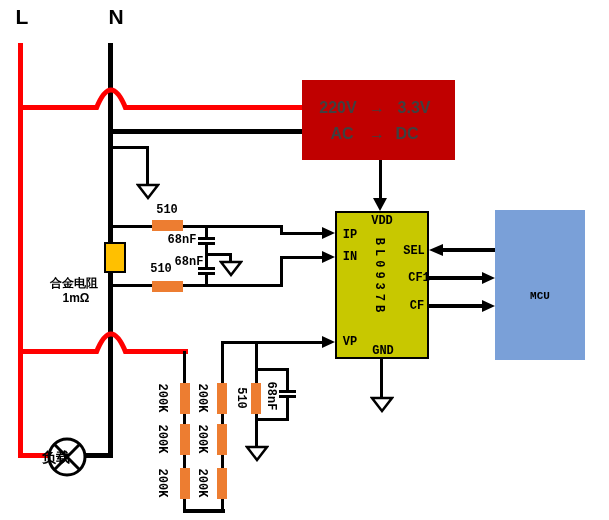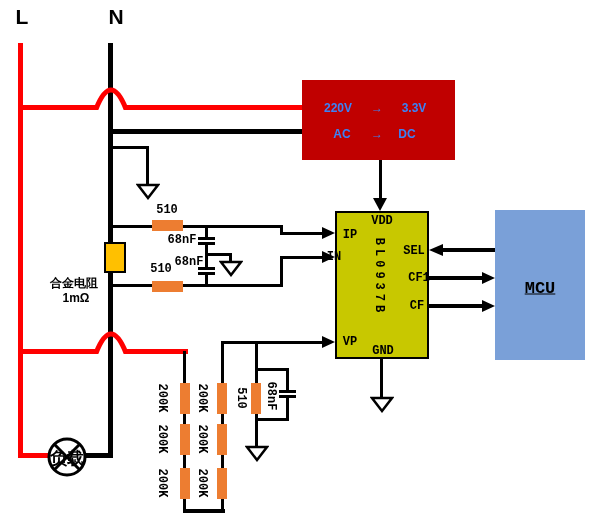--- a/index.html
+++ b/index.html
@@ -16,22 +16,22 @@
   .ln{font-family:"Liberation Sans",sans-serif;font-weight:600;font-size:21px;}
   .ar{position:absolute;width:0;height:0;}
   .ar-r{border-top:6px solid transparent;border-bottom:6px solid transparent;border-left:13px solid #000;}
   .ar-l{border-top:6px solid transparent;border-bottom:6px solid transparent;border-right:14px solid #000;}
   .ar-d{border-left:7px solid transparent;border-right:7px solid transparent;border-top:13px solid #000;}
   .gndsym{position:absolute;}
   .box{position:absolute;}
   #converter{background:var(--converter-bg,#C00000);}
   #ic{background:var(--ic-fill,#C8C800);border:2px solid #000;}
   #mcu{background:var(--mcu-fill,#7AA0D8);}
-  .convtxt{position:absolute;transform:translate(-50%,-50%);color:#3b82f6;font-weight:bold;
-           font-size:12px;font-family:"Liberation Sans",sans-serif;white-space:nowrap;}
+  .convtxt{position:absolute;transform:translate(-50%,-50%);color:#404040;font-weight:bold;
+           font-size:16px;font-family:"Liberation Sans",sans-serif;white-space:nowrap;}
   svg{position:absolute;display:block;}
 </style>
 </head>
 <body>
 
 <div id="canvas">
 
   <div class="wire red" style="left:18px;top:43px;width:5px;height:415px;"></div>
   <div class="wire" style="left:108px;top:43px;width:5px;height:415px;"></div>
 
@@ -142,40 +142,40 @@
     <polygon points="2,2 22,2 12,15" fill="#fff" stroke="#000" stroke-width="2.5"></polygon>
   </svg>
 
   <div class="wire red" style="left:18px;top:453px;width:31px;height:5px;"></div>
   <div class="wire" style="left:83px;top:453px;width:30px;height:5px;"></div>
   <svg style="left:45px;top:435px;" width="44" height="44" viewBox="0 0 44 44">
     <circle cx="22" cy="22" r="18" fill="#fff" stroke="#000" stroke-width="3"></circle>
     <line x1="9.3" y1="9.3" x2="34.7" y2="34.7" stroke="#000" stroke-width="3"></line>
     <line x1="34.7" y1="9.3" x2="9.3" y2="34.7" stroke="#000" stroke-width="3"></line>
   </svg>
-  <span class="lbl cn" style="left:67px;top:426px;font-size:17px;">负载</span>
+  <span class="lbl cn" style="left:56px;top:426px;font-size:14px;">负载</span>
 
   <div id="ic" class="box" style="left:335px;top:211px;width:94px;height:148px;box-sizing:border-box;"></div>
   <span class="lbl" style="left:382px;top:221px;">VDD</span>
   <span class="lbl" style="left:350px;top:235px;">IP</span>
-  <span class="lbl" style="left:334px;top:257px;">IN</span>
+  <span class="lbl" style="left:350px;top:257px;">IN</span>
   <span class="lbl" style="left:414px;top:251px;">SEL</span>
   <span class="lbl" style="left:419px;top:278px;">CF1</span>
   <span class="lbl" style="left:417px;top:306px;">CF</span>
   <span class="lbl" style="left:350px;top:342px;">VP</span>
   <span class="lbl" style="left:383px;top:351px;">GND</span>
   <span class="lbl vlbl" style="left:379px;top:277px;letter-spacing:4px;">BL0937B</span>
 
   <div class="wire" style="left:380px;top:359px;width:3px;height:38px;"></div>
   <svg class="gndsym" style="left:370px;top:396px;" width="24" height="17" viewBox="0 0 24 17">
     <polygon points="2,2 22,2 12,15" fill="#fff" stroke="#000" stroke-width="2.5"></polygon>
   </svg>
 
   <div id="mcu" class="box" style="left:495px;top:210px;width:90px;height:150px;"></div>
-  <span class="lbl" style="left:540px;top:288px;font-size:17px;text-decoration:underline;">MCU</span>
+  <span class="lbl" style="left:540px;top:296px;font-size:11px;">MCU</span>
 
   <div class="wire" style="left:443px;top:248px;width:52px;height:4px;"></div>
   <div class="ar ar-l" style="left:429px;top:244px;"></div>
   <div class="wire" style="left:429px;top:276px;width:53px;height:4px;"></div>
   <div class="ar ar-r" style="left:482px;top:272px;"></div>
   <div class="wire" style="left:429px;top:304px;width:53px;height:4px;"></div>
   <div class="ar ar-r" style="left:482px;top:300px;"></div>
 
   <span class="lbl ln" style="left:22px;top:17px;">L</span>
   <span class="lbl ln" style="left:116px;top:17px;">N</span>

